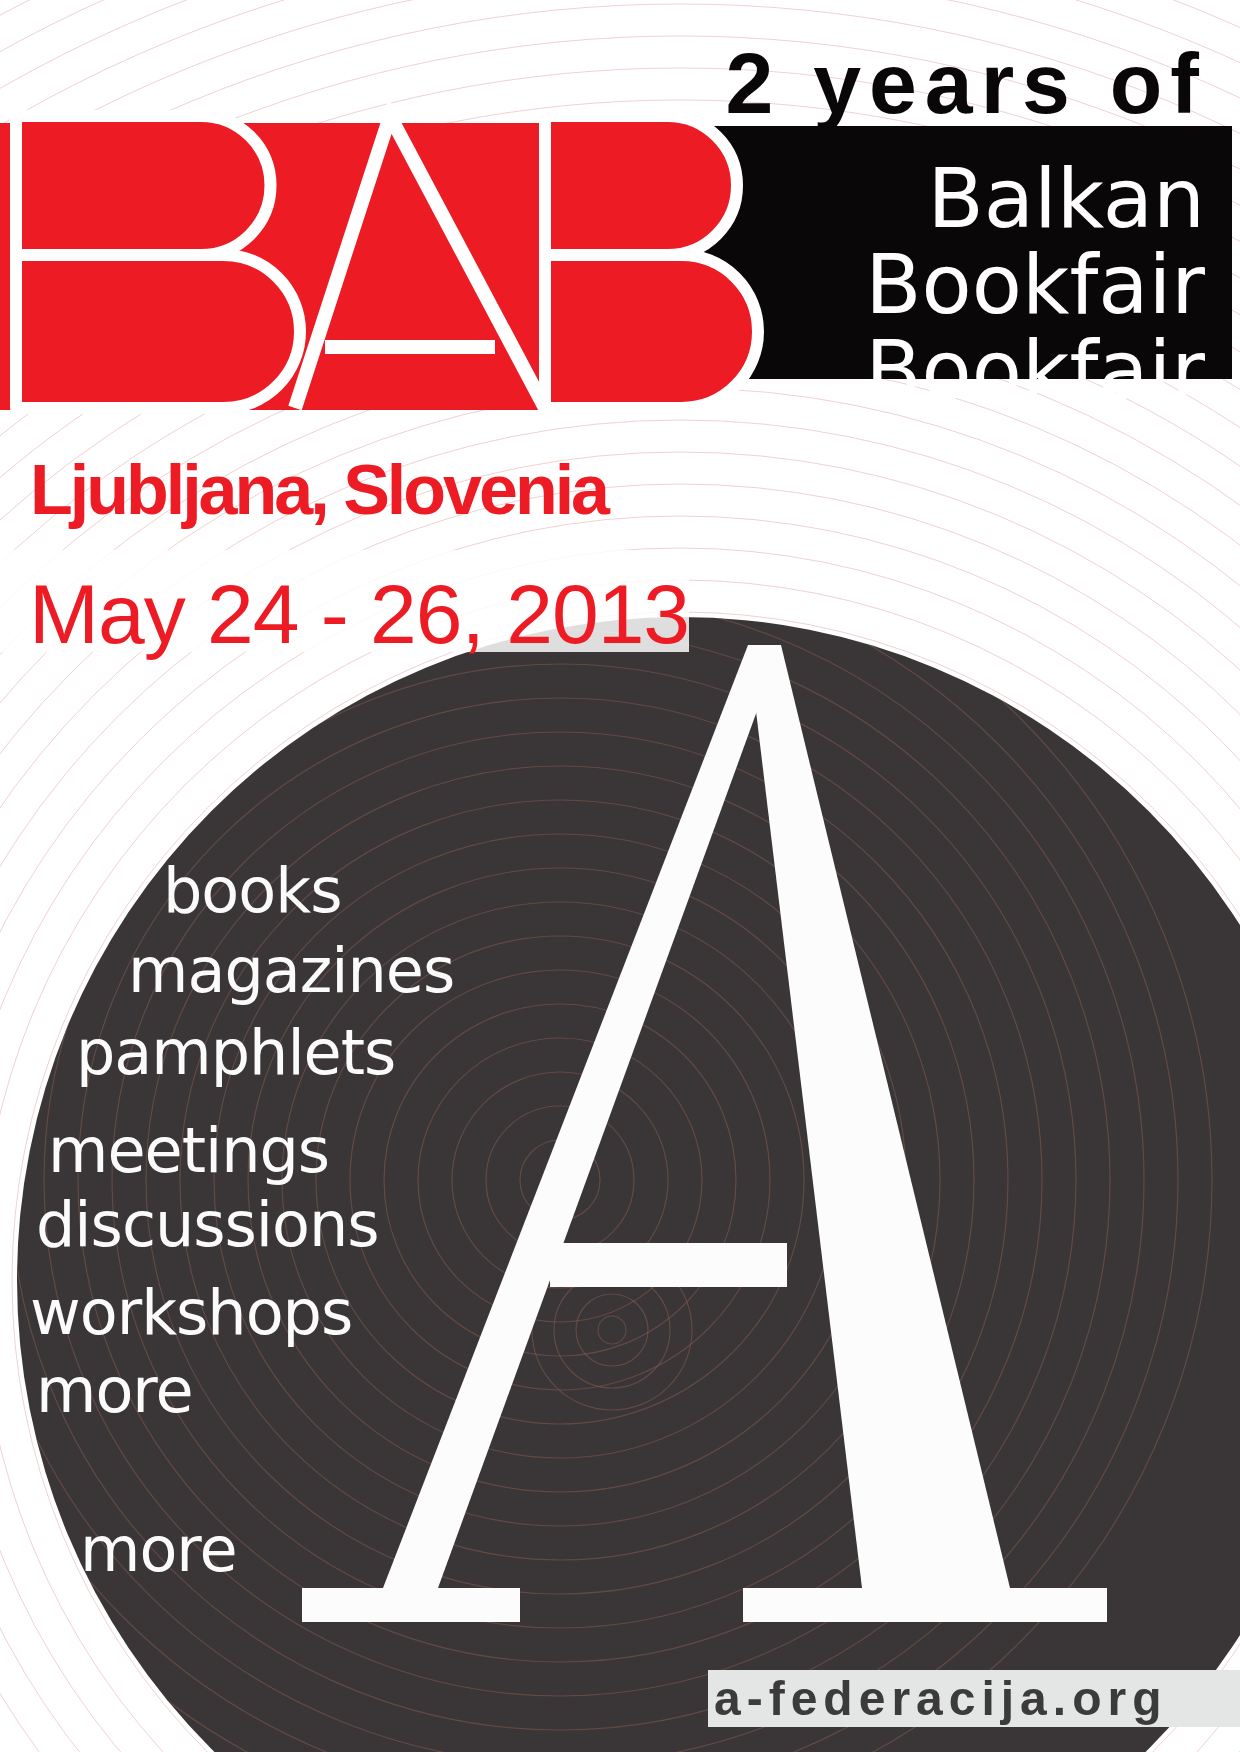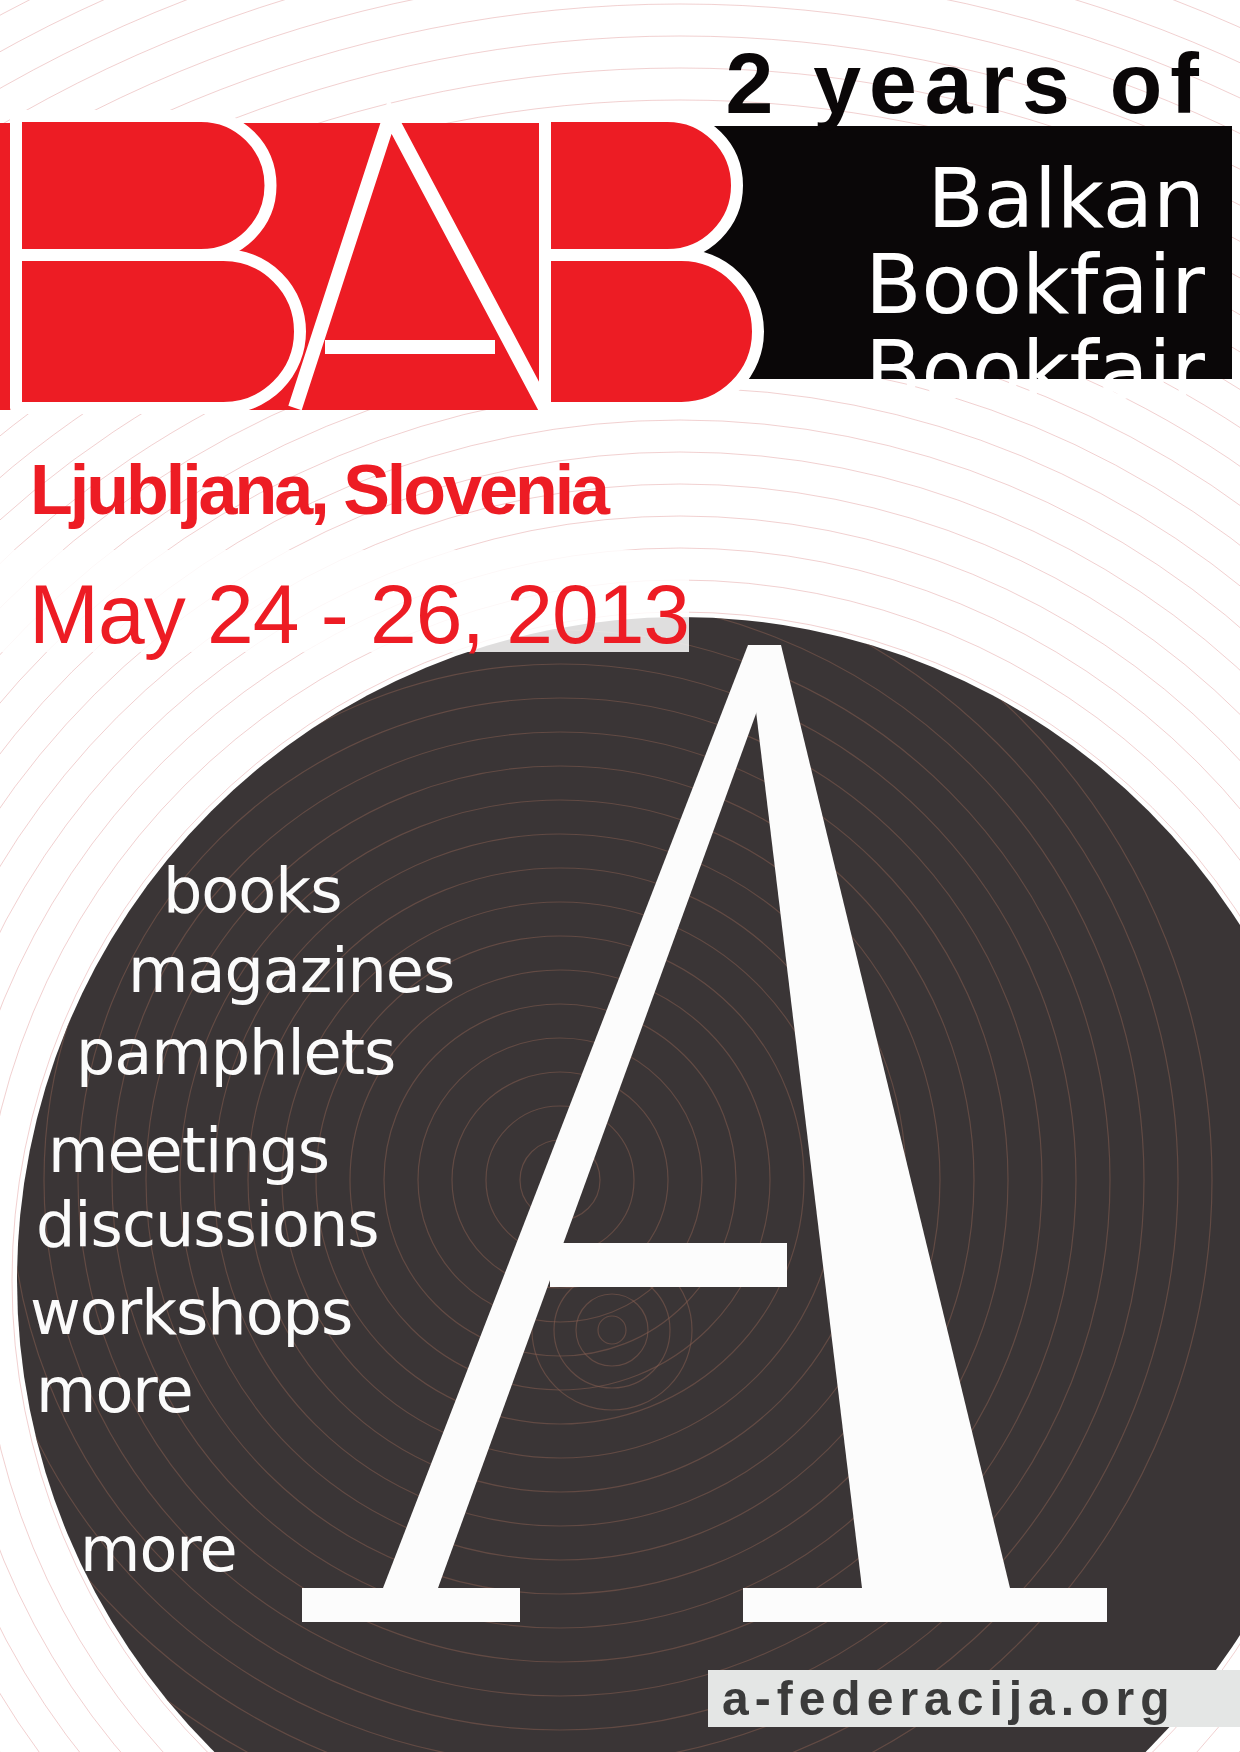--- a/index.html
+++ b/index.html
@@ -39,21 +39,21 @@
   #date-box{left:0;top:550px;width:689px;height:102px;background:rgba(255,255,255,.84);z-index:2;}
   #date-text{left:29px;top:572px;z-index:2;color:var(--red);font-weight:400;
     font-size:84px;line-height:84px;letter-spacing:-1px;white-space:nowrap;}
   
   .feature{
     z-index:2;color:#fbfbfb;font-family:"DejaVu Sans",sans-serif;
     font-size:62px;line-height:62px;letter-spacing:-1px;white-space:nowrap;
   }
   
   #footer-bar{left:708px;top:1670px;width:532px;height:57px;background:var(--footer_bg);z-index:2;
-    box-sizing:border-box;padding-left:14px;}
+    box-sizing:border-box;padding-left:6px;}
   #footer-url{color:var(--footer_text);font-weight:bold;font-size:48px;line-height:57px;
     letter-spacing:6px;white-space:nowrap;}
 </style>
 </head>
 <body>
 
 <div class="poster">
 
   <svg id="bg" width="1240" height="1752" viewBox="0 0 1240 1752">
     <defs>

